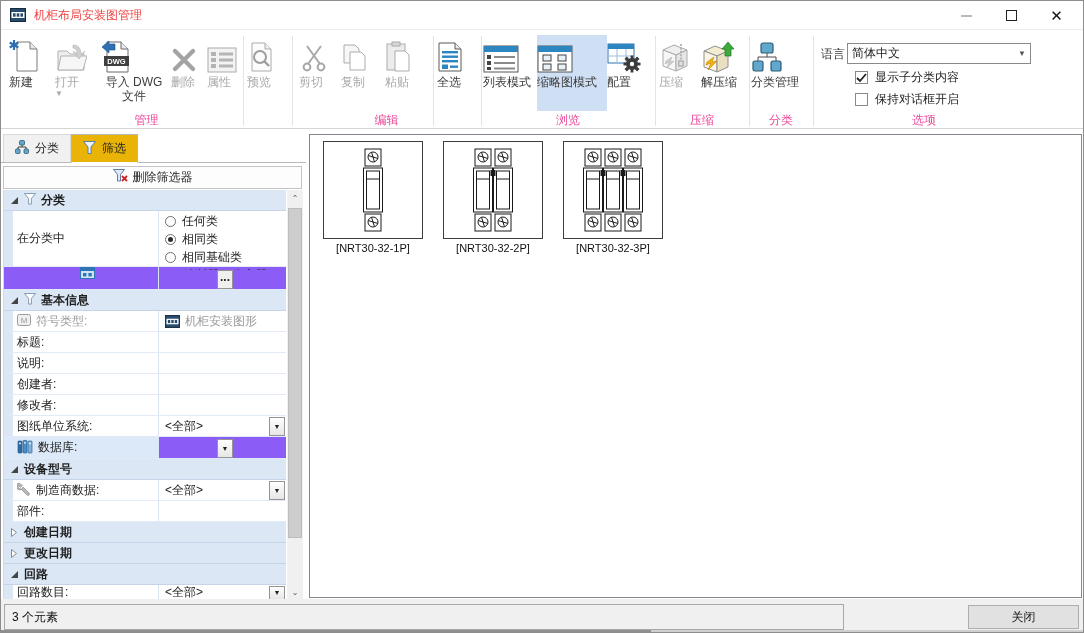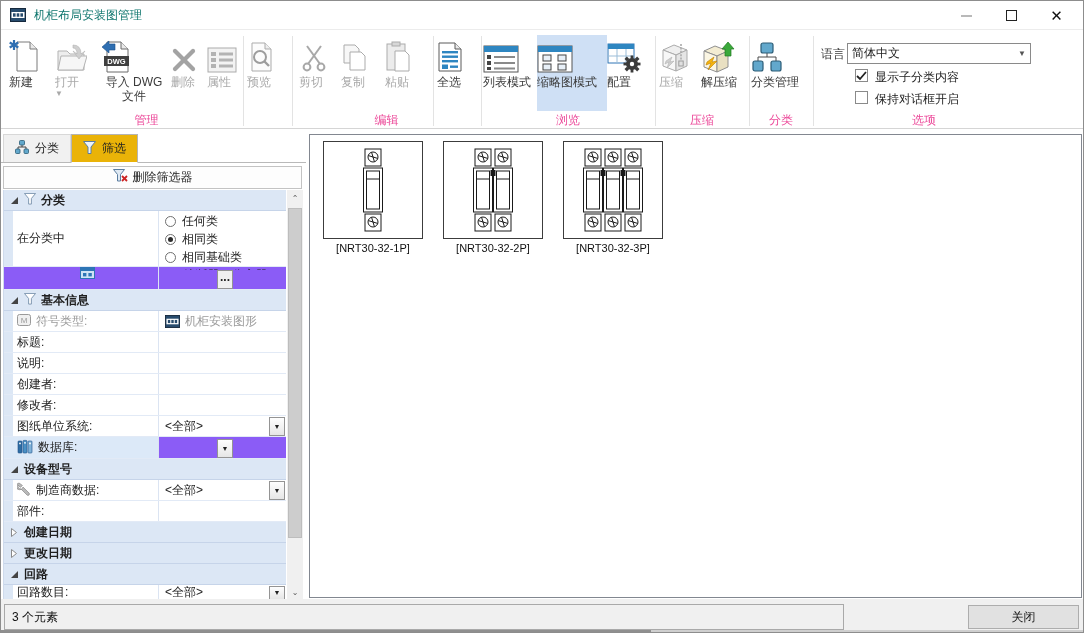--- a/index.html
+++ b/index.html
@@ -3,21 +3,21 @@
 <meta charset="utf-8">
 <style>
   * { margin:0; padding:0; box-sizing:border-box; }
   html,body { background:#d8d8d8; }
   body { font-family:"Liberation Sans","DejaVu Sans",sans-serif; font-size:12px; color:#222; }
   .window { position:relative; width:1084px; height:633px; background:#fff; border:1px solid #8d8d8d; overflow:hidden; }
 
   
   .titlebar { position:absolute; top:0; left:0; right:0; height:29px; background:#fff; display:flex; align-items:center; border-bottom:1px solid #ececec; }
   .title-icon { margin-left:9px; display:flex; }
-  .title-text { margin-left:8px; color:#0f766e;text-align:center; }
+  .title-text { margin-left:8px; color:#ef4444;text-align:center; }
   .win-controls { position:absolute; right:4px; top:0; height:29px; display:flex; }
   .win-btn { width:45px; height:29px; display:flex; align-items:center; justify-content:center; }
   .glyph-min { width:11px; height:2px; background:#b9b9b9; }
   .glyph-max { width:11px; height:11px; border:1px solid #222; }
   .glyph-close { font-size:15px; color:#111; line-height:1; }
 
   
   .ribbon { position:absolute; top:30px; left:0; right:0; height:98px; background:#fff; border-bottom:1px solid #d5d5d5; }
   .rb { position:absolute; top:4px; height:76px; display:flex; flex-direction:column; align-items:flex-start; cursor:default; }
   .rb .ricon { height:40px; display:flex; align-items:flex-end; justify-content:center; padding-bottom:2px; }
@@ -25,21 +25,21 @@
   .rb.disabled .rlabel { color:#a9a9a9; }
   .rb.selected { background:#cfe0f5; }
   .rb .drop-caret { color:#a9a9a9; font-size:8px; line-height:8px; margin-top:1px; }
   .vsep { position:absolute; top:5px; height:90px; width:1px; background:#e3e3e3; }
   .glabel { position:absolute; top:81px; height:16px; color:#ec4899; text-align:center; }
 
   .opt-label { position:absolute; left:820px; top:15px; color:#3b3b3b; }
   .lang-select { position:absolute; left:846px; top:12px; width:184px; height:21px; border:1px solid #8a8a8a; background:#fff; display:flex; align-items:center; padding:0 4px; }
   .lang-select .lval { flex:1; }
   .lang-select .larrow { color:#555; font-size:8px; }
-  .cbrow { position:absolute; left:822px; display:flex; gap:7px;padding-left:32px; }
+  .cbrow { position:absolute; left:822px; display:flex; align-items:center; gap:7px;padding-left:32px; }
   .cbox { width:13px; height:13px; border:1px solid #8a8a8a; background:#fff; display:flex; align-items:center; justify-content:center; }
 
   
   .sidebar { position:absolute; top:129px; left:0; width:305px; height:471px; background:#fff; }
   .tabbar { position:absolute; top:3px; left:0; right:0; height:30px; display:flex; align-items:flex-end; padding-left:2px; border-bottom:1px solid #b9b9b9; }
   .tab { display:inline-flex; align-items:center; gap:6px; height:28px; padding:0 11px; background:#f1f1f1; border:1px solid #d8d8d8; border-bottom:none; color:#222; }
   .tab.active { background:#eab308; border:1px solid #b4b4b4; border-bottom:1px solid #fff; margin-bottom:-1px; height:29px; }
   .del-filter { position:absolute; top:36px; left:2px; width:299px; height:23px; border:1px solid #c3c3c3; background:#fdfdfd; display:flex; align-items:center; justify-content:center; gap:5px; }
 
   .grid { position:absolute; top:60px; left:2px; width:283px; height:411px; border-left:1px solid #cfdbec; overflow:hidden; background:#fff; }

